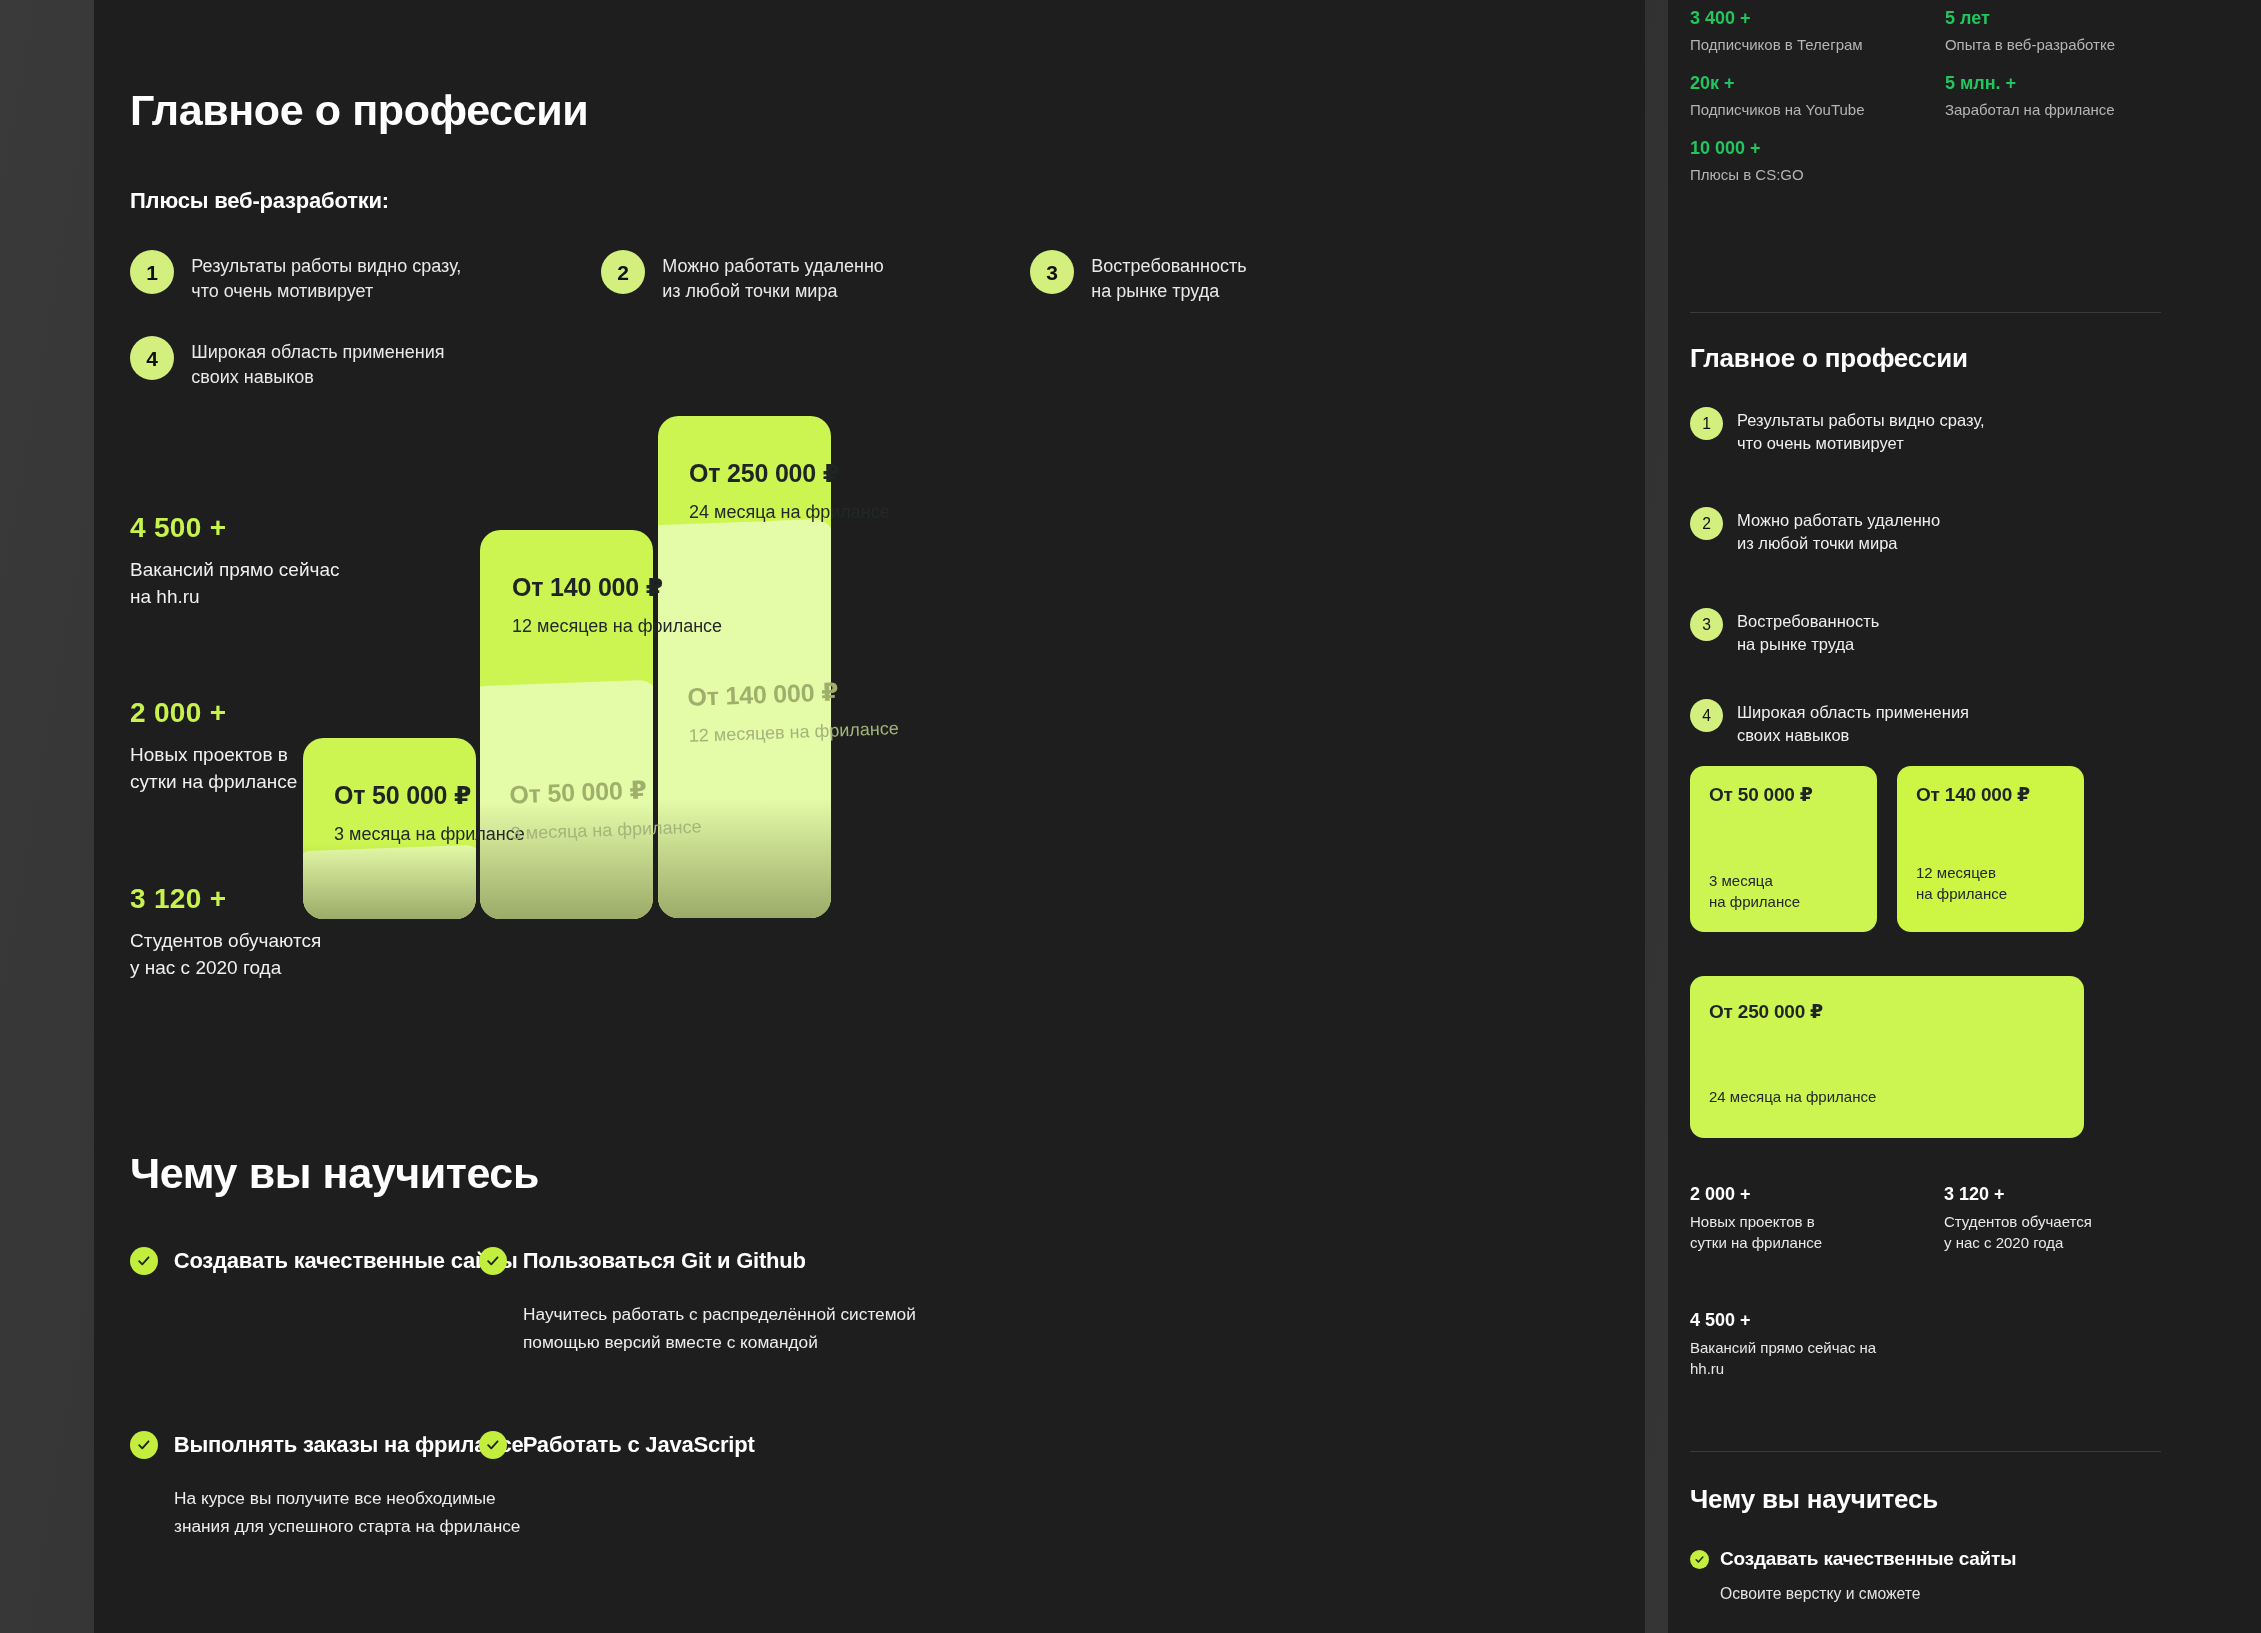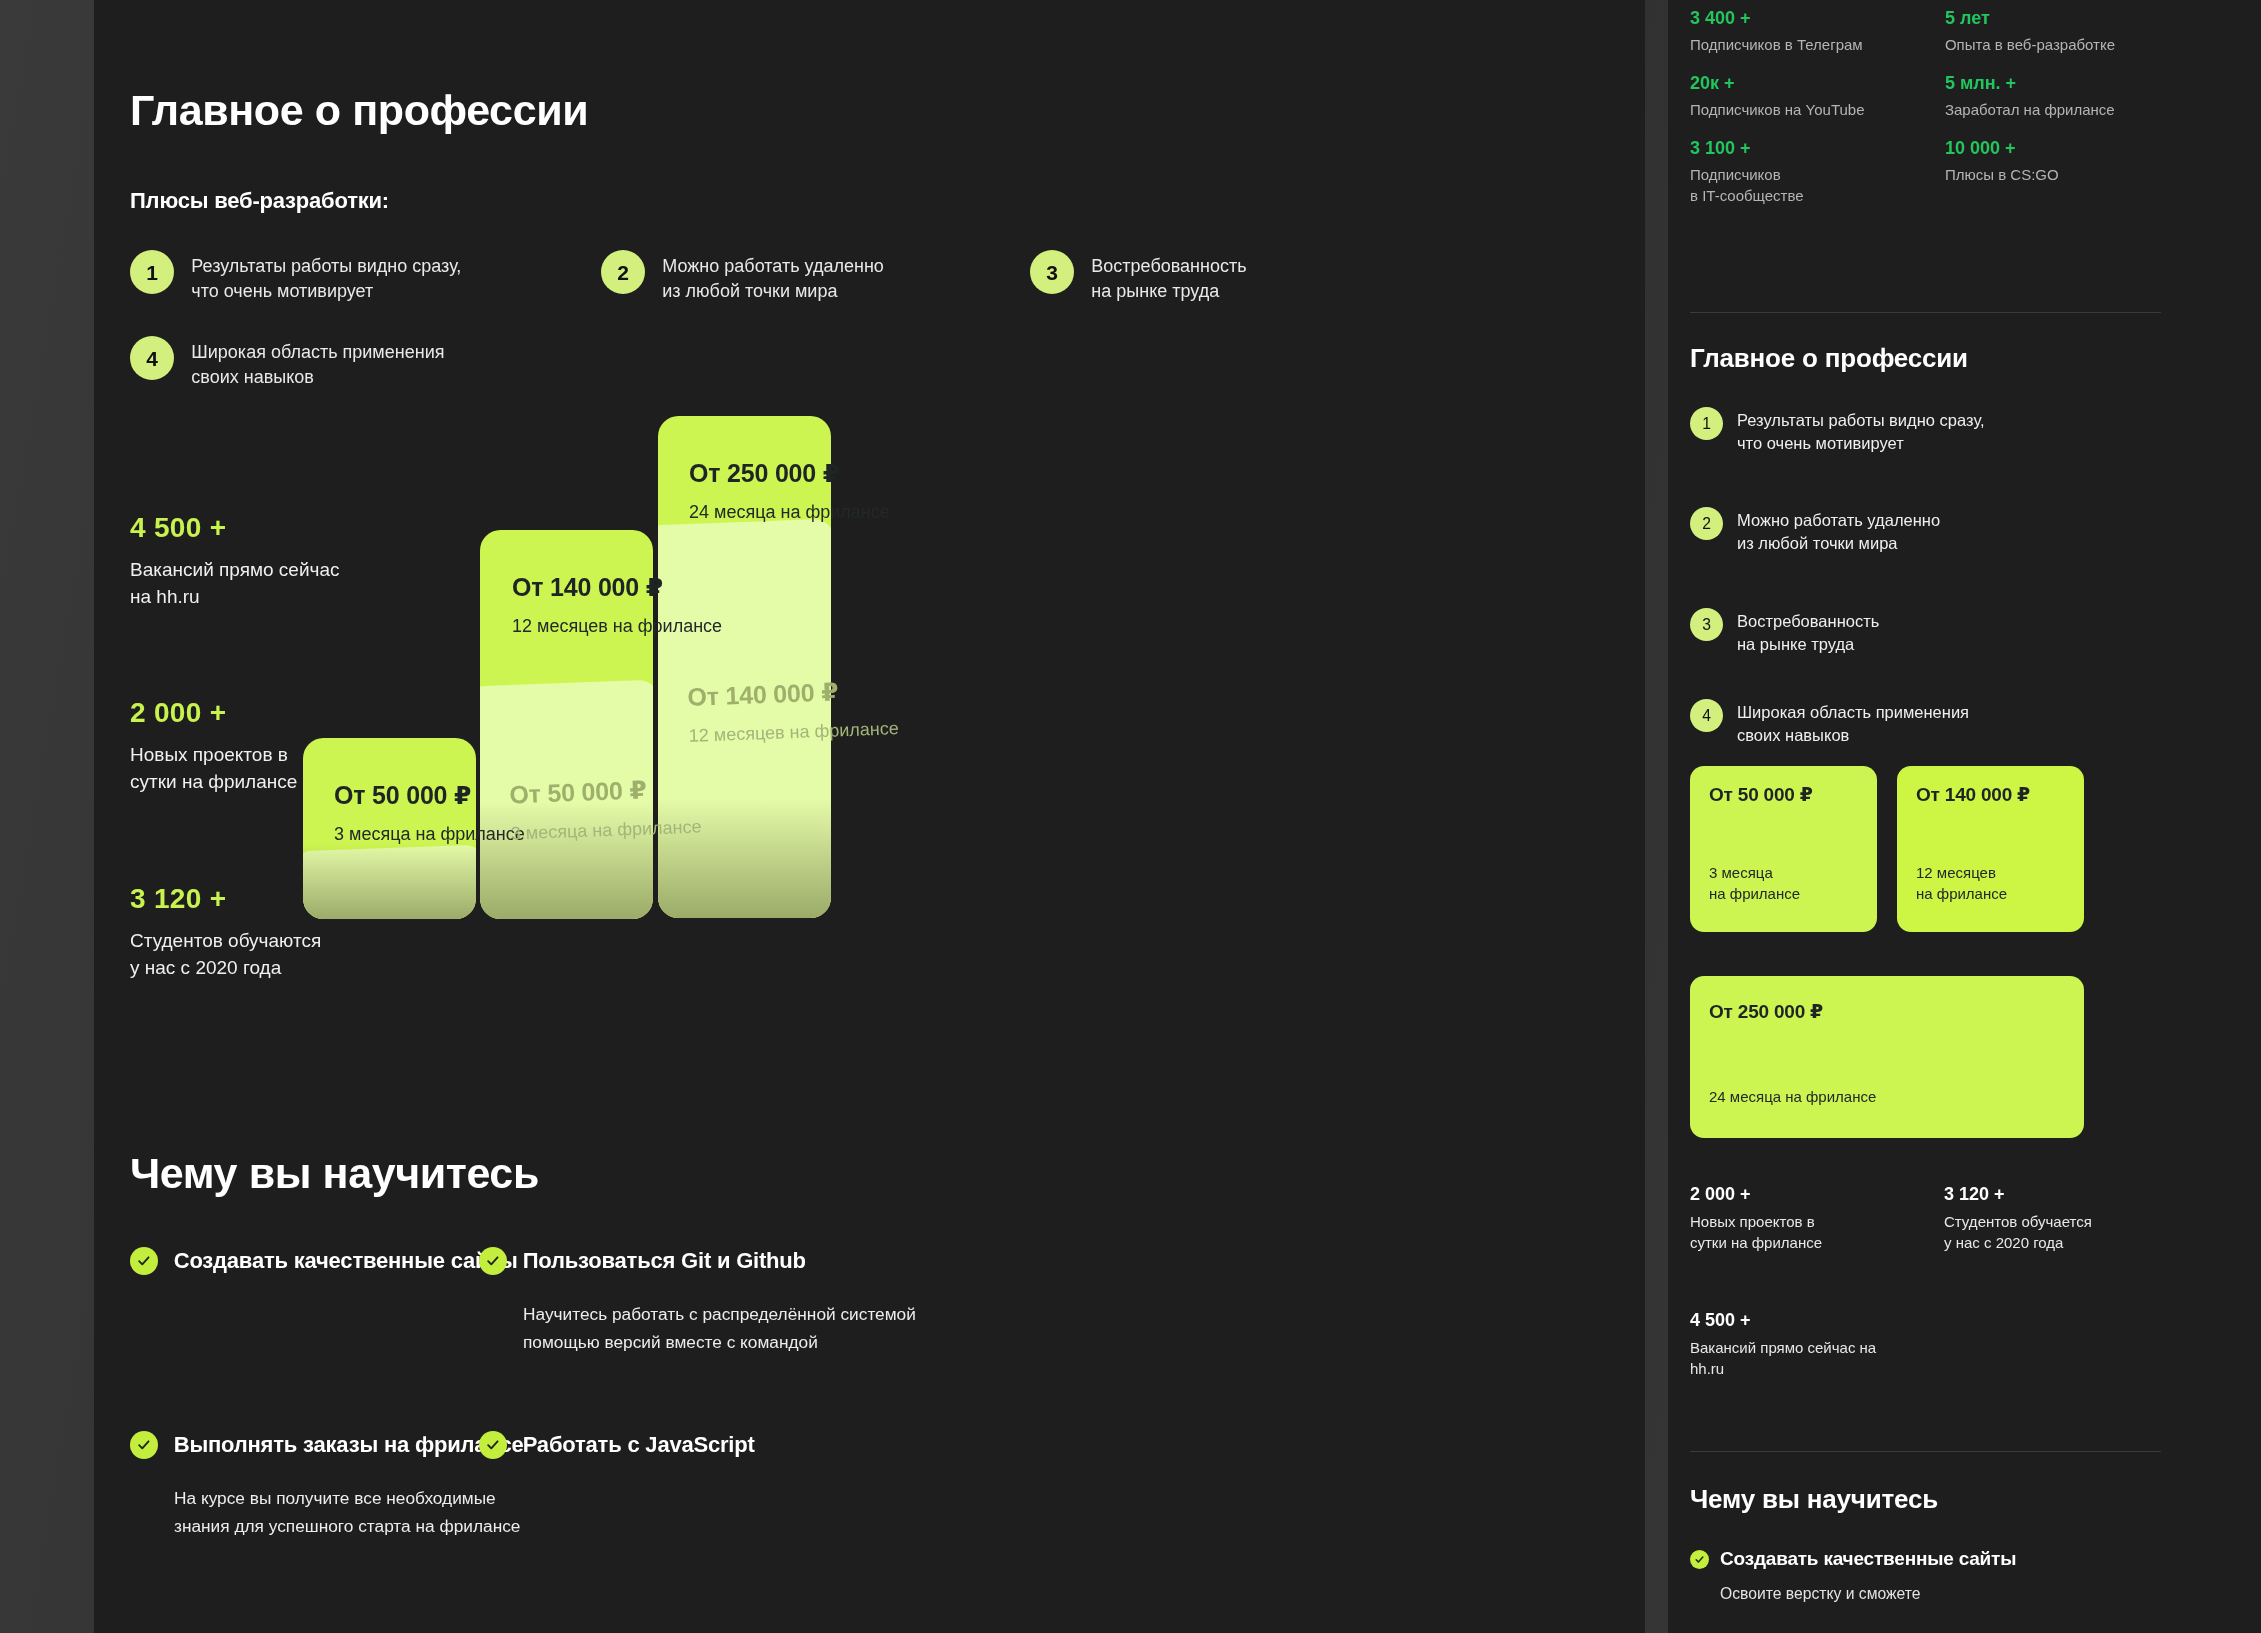--- a/index.html
+++ b/index.html
@@ -484,25 +484,20 @@
         </div>
         <div>
           <div class="mb-stat-num">20к +</div>
           <div class="mb-stat-label">Подписчиков на YouTube</div>
         </div>
         <div>
           <div class="mb-stat-num">5 млн. +</div>
           <div class="mb-stat-label">Заработал на фрилансе</div>
         </div>
         <div>
-          <div class="mb-stat-num">3 100 +</div>
-          <div class="mb-stat-label">Подписчиков
-в IT-сообществе</div>
-        </div>
-        <div>
           <div class="mb-stat-num">10 000 +</div>
           <div class="mb-stat-label">Плюсы в CS:GO</div>
         </div>
       </div>
 
       <div class="mb-divider" style="top:312px;"></div>
 
       <div class="mb-h1" style="left:22px; top:343px;">Главное о профессии</div>
 
       <div class="mb-adv" style="left:22px; top:407px;">
@@ -521,21 +516,21 @@
 на рынке труда</div>
       </div>
       <div class="mb-adv" style="left:22px; top:699px;">
         <div class="mb-adv-badge">4</div>
         <div class="mb-adv-text">Широкая область применения
 своих навыков</div>
       </div>
 
       <div class="mb-card" style="left:22px; top:766px; width:187px; height:166px;">
         <div class="mc-price">От 50 000 ₽</div>
-        <div class="mc-dur" style="top:96px;">3 месяца
+        <div class="mc-dur" style="top:104px;">3 месяца
 на фрилансе</div>
       </div>
 
       <div class="mb-card bright" style="left:229px; top:766px; width:187px; height:166px;">
         <div class="mc-price">От 140 000 ₽</div>
         <div class="mc-dur" style="top:96px;">12 месяцев
 на фрилансе</div>
       </div>
 
       <div class="mb-card" style="left:22px; top:976px; width:394px; height:162px;">

